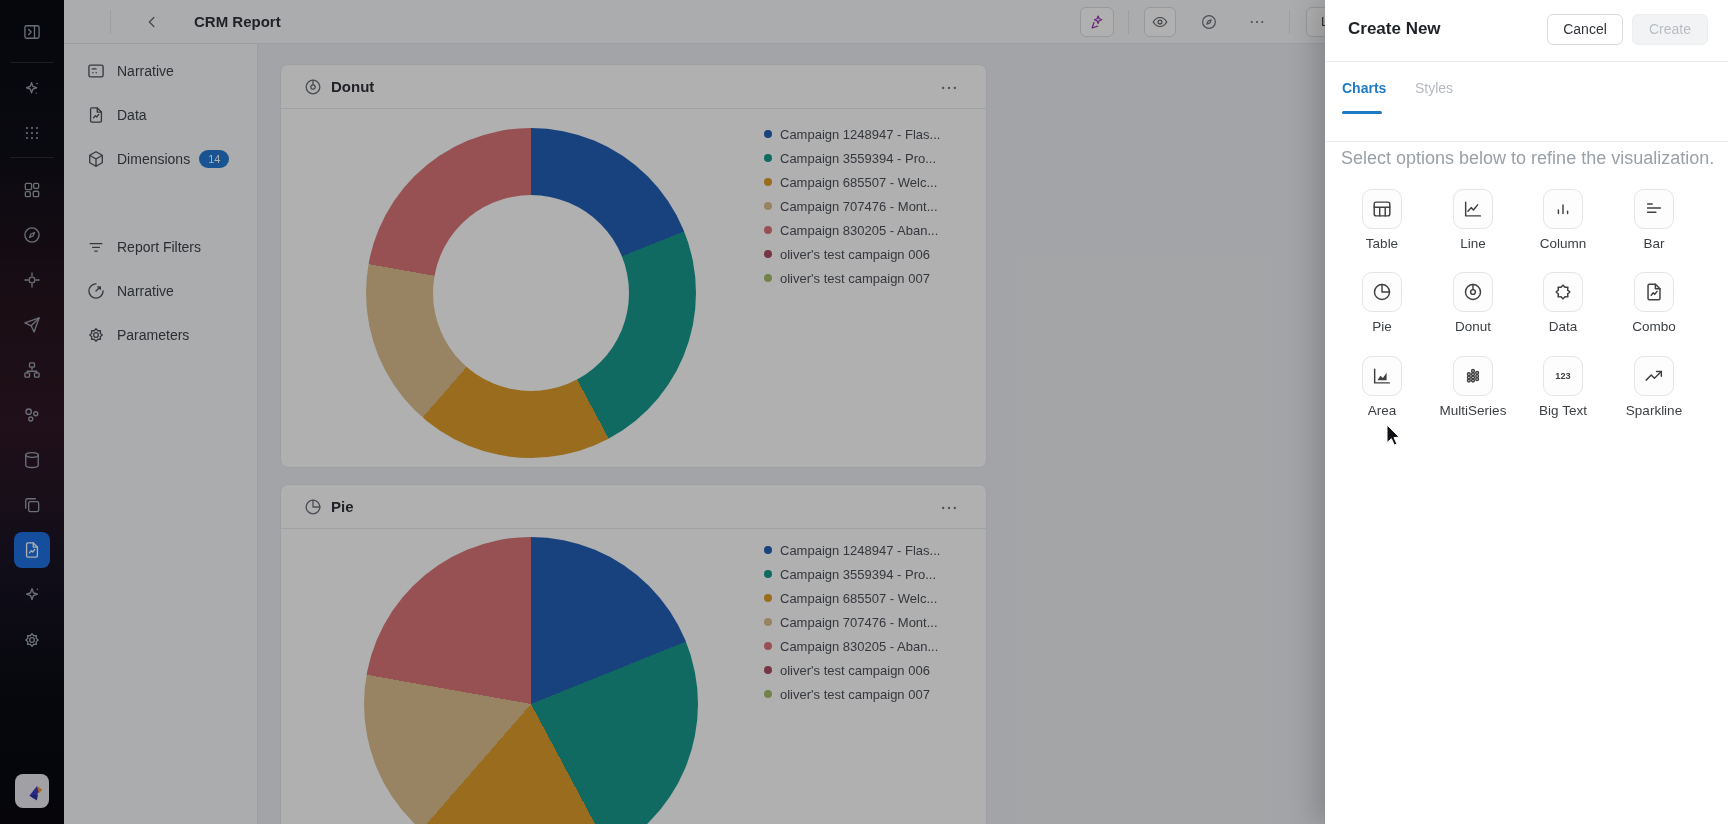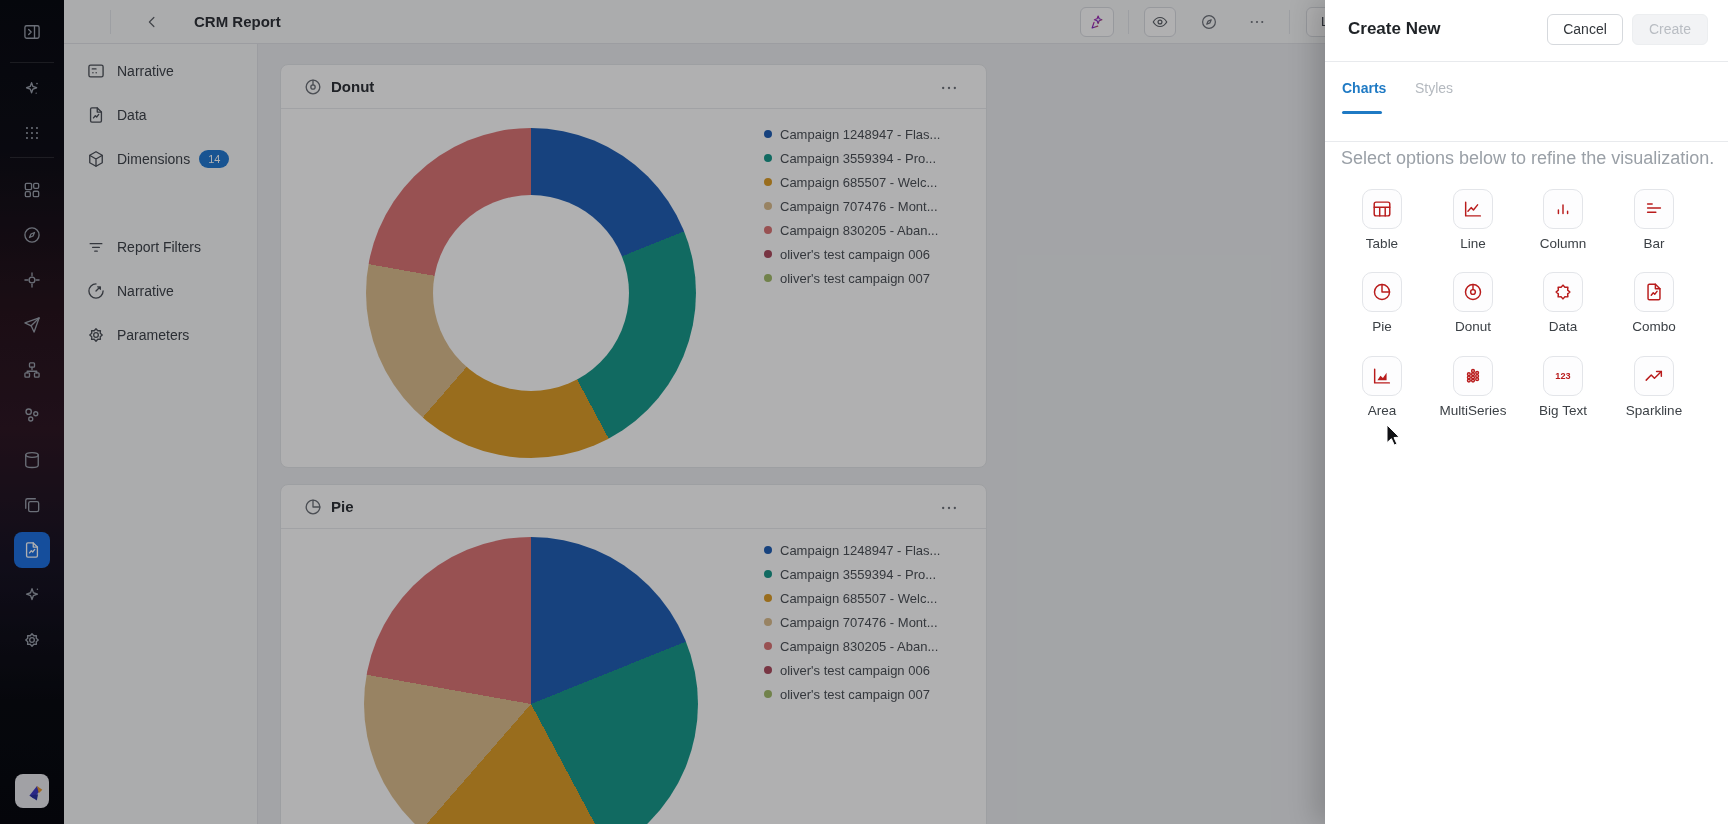--- a/index.html
+++ b/index.html
@@ -53,21 +53,21 @@
   #panel-title { position:absolute; left:23px; top:19px; font-size:17px; font-weight:bold; color:#1f2327; }
   #cancel-btn { position:absolute; left:222px; top:14px; width:76px; height:31px; background:#fff; border:1px solid #d6d9dd; border-radius:6px;
     font-size:14px; color:#33373c; text-align:center; line-height:29px; cursor:pointer; }
   #create-btn { position:absolute; left:307px; top:14px; width:76px; height:31px; background:#f2f3f5; border:1px solid #eceef0; border-radius:6px;
     font-size:14px; color:#b9bdc3; text-align:center; line-height:29px; }
   .p-div { position:absolute; left:0; width:403px; height:1px; background:#e8eaed; }
   .tab { position:absolute; top:80px; font-size:14px; cursor:pointer; }
   #tab-underline { position:absolute; top:111px; height:3px; border-radius:2px; }
   #panel-instruction { position:absolute; left:16px; top:148px; font-size:18px; color:#9aa0a7; }
   .tile { position:absolute; width:40px; height:40px; border:1px solid #e3e5e9; border-radius:10px; background:#fdfdfe;
-    display:flex; align-items:center; justify-content:center; color:#b91c1c; cursor:pointer; }
+    display:flex; align-items:center; justify-content:center; color:#404040; cursor:pointer; }
   .tile-label { position:absolute; font-size:13.5px; color:#3c4146; transform:translateX(-50%); white-space:nowrap; }
 
   #cursor { position:absolute; z-index:100; }
 </style>
 </head>
 <body>
 
 <div id="stage">
 
   <div id="rail">

